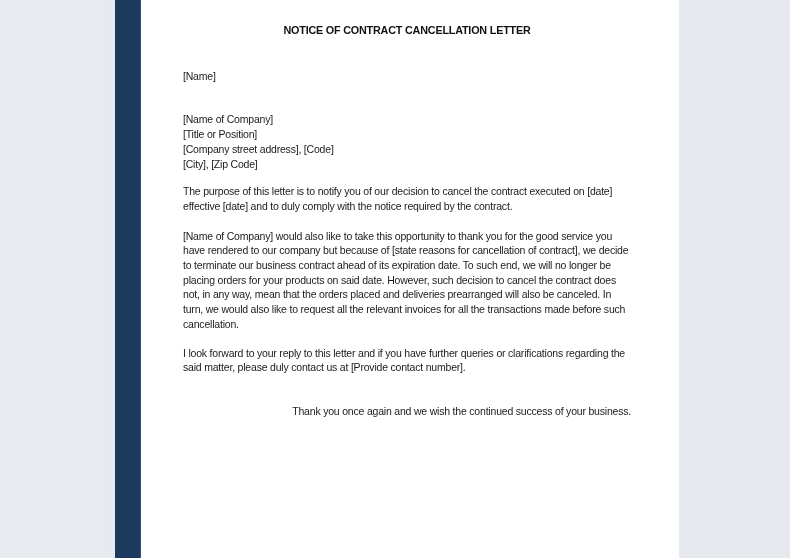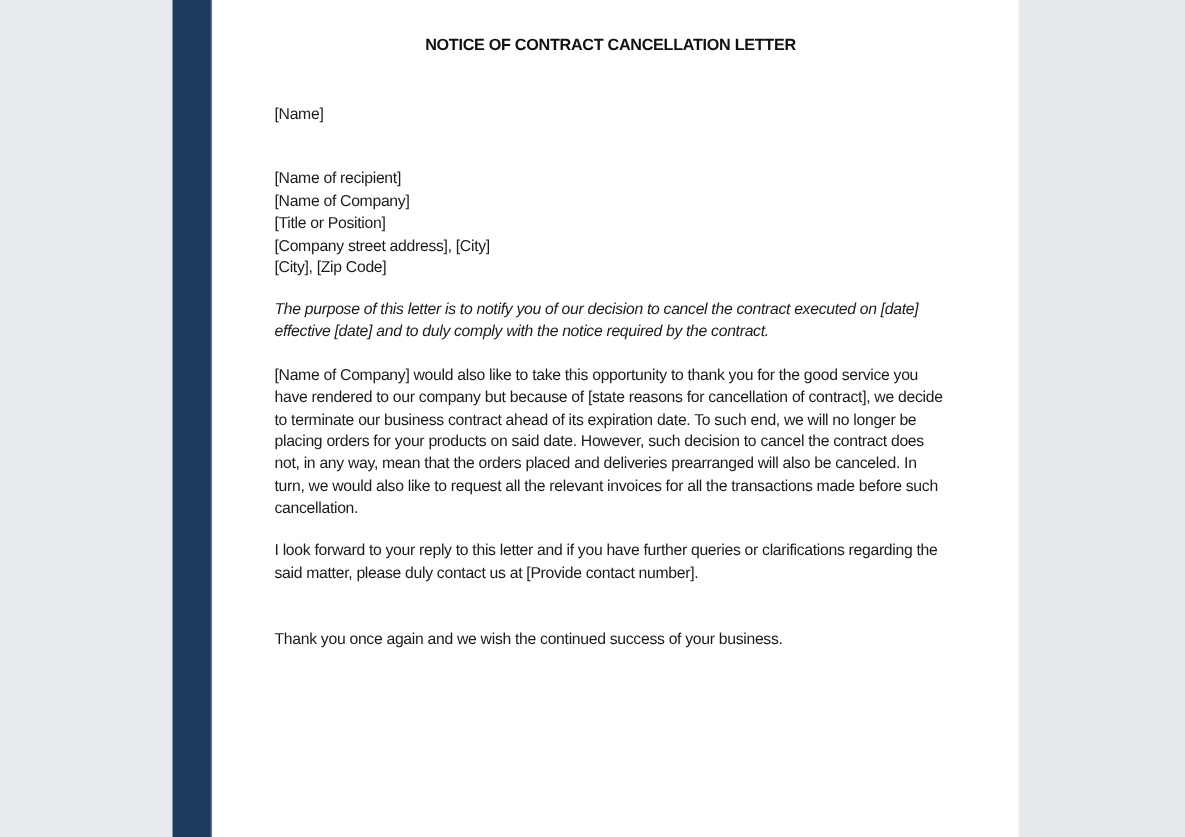--- a/index.html
+++ b/index.html
@@ -47,43 +47,42 @@
   .letter-title {
     text-align: center;
     font-weight: bold;
     font-size: 10.8px;
     color: #111111;
   }
   .letterhead   { margin-top: 33px; }
   .date-line    { margin-top: 31px; }
   .recipient    { margin-top: 29px; }
   .salutation   { margin-top: 29px; }
-  .para-1       { margin-top: 13px; font-style: italic; }
+  .para-1       { margin-top: 13px; }
   .para-2       { margin-top: 15px; }
   .para-3       { margin-top: 14px; }
-  .closing-line { margin-top: 29px; }
+  .closing-line { margin-top: 29px; text-align: right; }
 </style>
 </head>
 <body>
 
 <div class="canvas">
   <div class="page">
     <div class="accent-band"></div>
     <div class="content">
 
       <div class="letter-title">NOTICE OF CONTRACT CANCELLATION LETTER</div>
 
 
       <p class="date-line">[Name]</p>
 
       <div class="recipient">
-        <div>[Name of recipient]</div>
         <div>[Name of Company]</div>
         <div>[Title or Position]</div>
-        <div>[Company street address], [City]</div>
+        <div>[Company street address], [Code]</div>
         <div>[City], [Zip Code]</div>
       </div>
 
 
       <p class="para-1">The purpose of this letter is to notify you of our decision to cancel the contract executed on [date] effective [date] and to duly comply with the notice required by the contract.</p>
 
       <p class="para-2">[Name of Company] would also like to take this opportunity to thank you for the good service you have rendered to our company but because of [state reasons for cancellation of contract], we decide to terminate our business contract ahead of its expiration date. To such end, we will no longer be placing orders for your products on said date. However, such decision to cancel the contract does not, in any way, mean that the orders placed and deliveries prearranged will also be canceled. In turn, we would also like to request all the relevant invoices for all the transactions made before such cancellation.</p>
 
       <p class="para-3">I look forward to your reply to this letter and if you have further queries or clarifications regarding the said matter, please duly contact us at [Provide contact number].</p>
 

